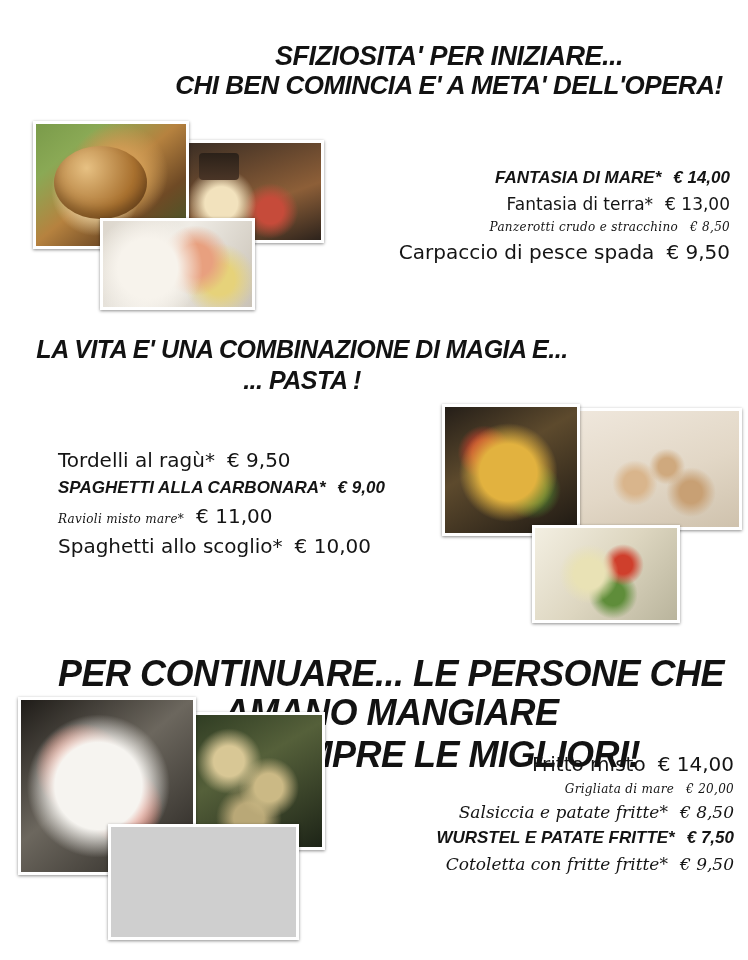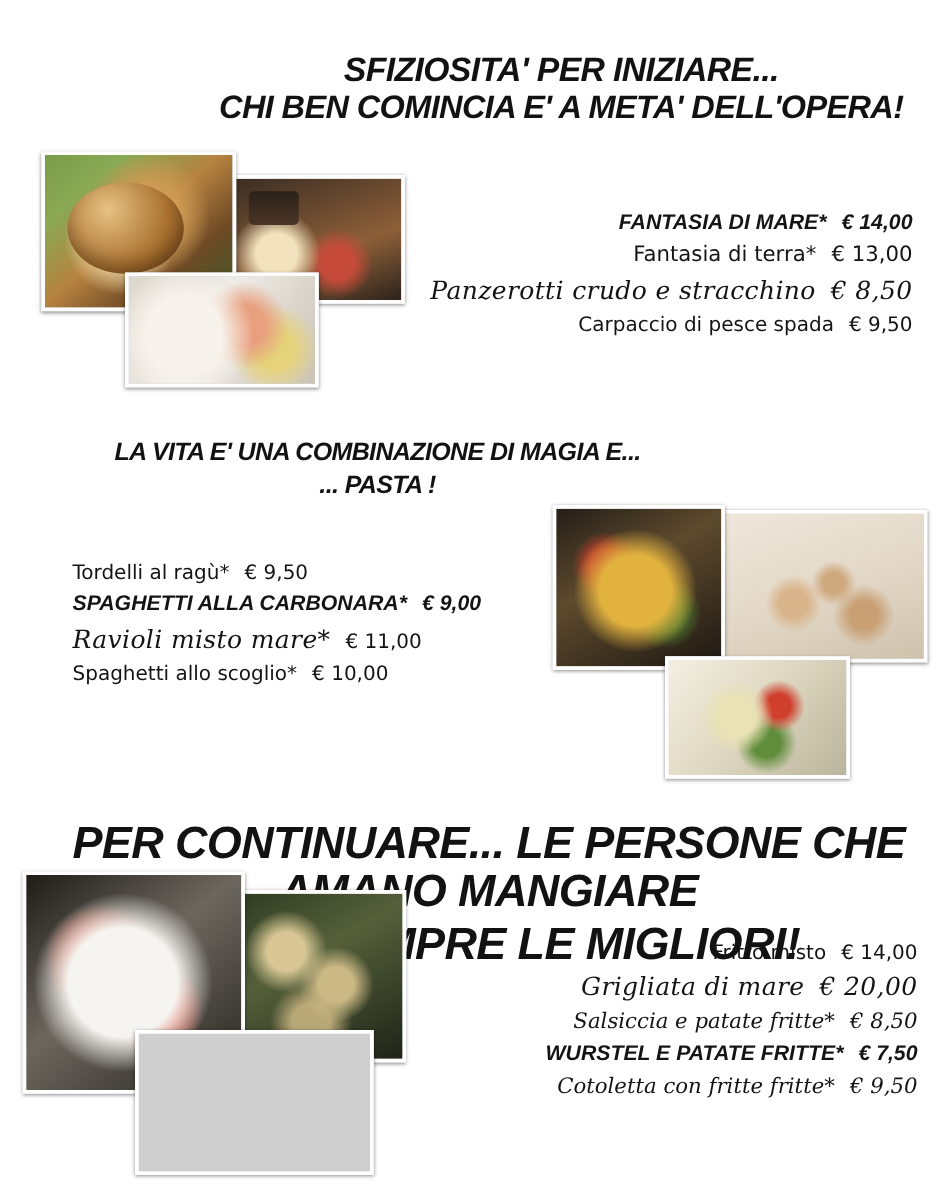--- a/index.html
+++ b/index.html
@@ -39,24 +39,24 @@
     width: 578px;
     text-align: center;
     font-size: 27px;
   }
   .sec1-head .l1 { font-size: 27px; }
   .sec1-head .l2 { font-size: 26px; }
 
   .sec2-head {
     position: absolute;
     left: 12px;
-    top: 352px;
+    top: 336px;
     width: 580px;
     text-align: center;
-    font-size: 20px;
+    font-size: 25px;
   }
   .sec2-head .l2 {
     display: block;
     text-align: center;
     margin-top: 4px;
   }
 
   .sec3-head {
     position: absolute;
     left: 26px;
@@ -102,26 +102,26 @@
     letter-spacing: 0px;
   }
   .st-plain {
     font-family: "DejaVu Sans", sans-serif;
     font-size: 17px;
     letter-spacing: 0px;
   }
   .st-script {
     font-family: "DejaVu Serif", serif;
     font-style: italic;
-    font-size: 20px;
+    font-size: 12px;
     letter-spacing: 0.3px;
   }
   .st-thin {
     font-family: "DejaVu Sans", sans-serif;
-    font-size: 16px;
+    font-size: 20px;
   }
   .st-serifit {
     font-family: "DejaVu Serif", serif;
     font-style: italic;
     font-size: 17px;
   }
 
   #list-antipasti {
     right: 18px;
     top: 168px;

